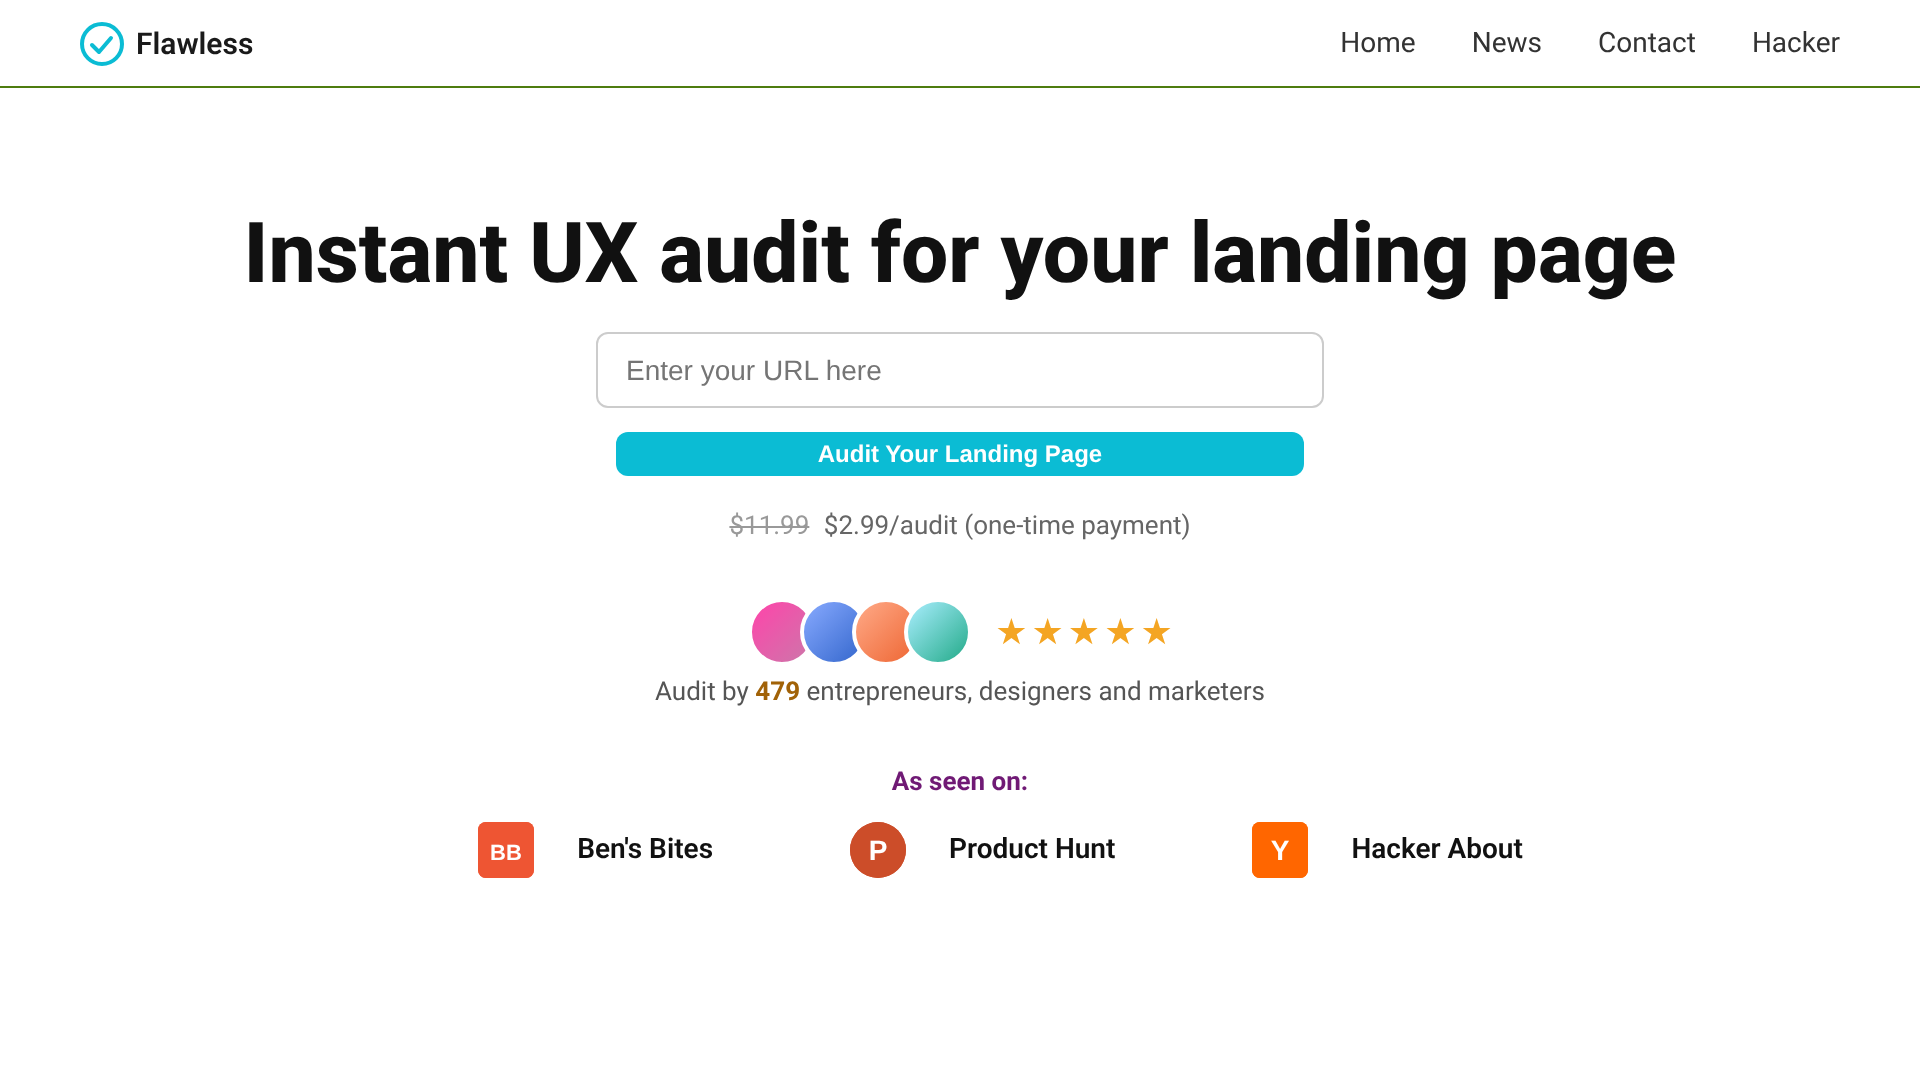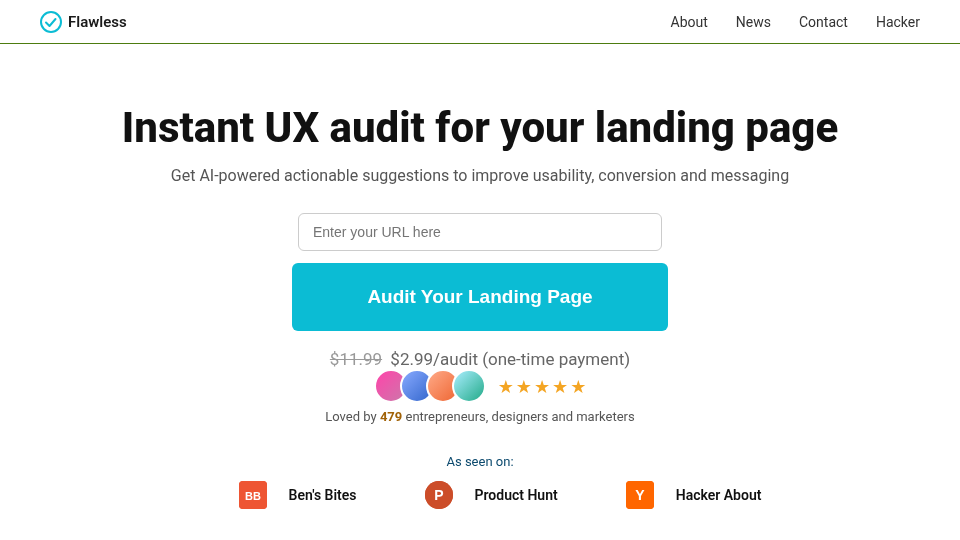--- a/index.html
+++ b/index.html
@@ -21,74 +21,73 @@
     .hero h1 { font-size: 42px; font-weight: 800; line-height: 1.15; color: #111; margin-bottom: 14px; }
     .hero p { font-size: 16px; color: #555; margin-bottom: 28px; }
 
     
     .url-form { display: flex; flex-direction: column; align-items: center; gap: 12px; margin-bottom: 18px; }
     .url-input {
       width: 364px; padding: 10px 14px; border: 1px solid #ccc; border-radius: 6px;
       font-size: 14px; color: #c2410c; outline: none;
     }
     .cta-button {
-      background: #0bbcd4; color: #fff; border: none; padding: 23px 36px;
-      border-radius: 6px; font-size: 19px; font-weight: 600; cursor: pointer;
-      width: 376px;
+      background: #0bbcd4; color: #fff; border: none; padding: 4px 36px;
+      border-radius: 6px; font-size: 12px; font-weight: 600; cursor: pointer;
+      width: 344px;
     }
 
     
-    .pricing { font-size: 17px; color: #666; }
+    .pricing { font-size: 13px; color: #666; margin-bottom: 28px; }
     .pricing .old-price { text-decoration: line-through; color: #999; margin-right: 4px; }
 
     
     .social-proof { display: flex; flex-direction: column; align-items: center; gap: 6px; margin-bottom: 30px; }
     .avatars { display: flex; }
     .avatar {
       width: 34px; height: 34px; border-radius: 50%; border: 2px solid #fff;
       background: #ccc; margin-left: -8px; overflow: hidden;
     }
     .avatar:first-child { margin-left: 0; }
     .stars-row { display: flex; gap: 2px; align-items: center; }
     .star { color: #f4a523; font-size: 18px; }
     .loved-text { font-size: 13px; color: #555; }
     .loved-text strong { color: #a16207; text-align: center; }
 
     
     .as-seen-on { text-align: center; margin-bottom: 10px; }
-    .as-seen-label { font-size: 13px; color: #0c4a6e; margin-bottom: 12px; }
+    .as-seen-label { font-size: 13px; color: #701a75; margin-bottom: 12px; font-weight: bold; }
     .press-logos { display: flex; align-items: center; justify-content: center; gap: 28px; flex-wrap: wrap; }
     .press-item { display: flex; align-items: center; gap: 22px; font-size: 14px; font-weight: 600; color: #111; text-decoration: none; margin-left: 40px; }
     .press-icon { width: 28px; height: 28px; border-radius: 4px; display: flex; align-items: center; justify-content: center; font-weight: 800; font-size: 13px; }
     .bens-icon { background: #e53; color: #fff; font-size: 11px; }
     .ph-icon { background: #cc4d29; color: #fff; border-radius: 50%; font-size: 15px; font-weight: 900; }
     .hn-icon { background: #f60; color: #fff; font-size: 14px; }
   </style>
 </head>
 <body>
 
 <nav class="navbar">
   <a class="navbar-brand" href="#">
     <svg class="brand-icon" viewBox="0 0 22 22" fill="none" xmlns="http://www.w3.org/2000/svg">
       <circle cx="11" cy="11" r="10" stroke="#0bbcd4" stroke-width="2"></circle>
       <path d="M6 11.5l3.5 3.5 6-7" stroke="#0bbcd4" stroke-width="2" stroke-linecap="round" stroke-linejoin="round"></path>
     </svg>
     <span>Flawless</span>
   </a>
   <div class="navbar-links">
-    <a href="#">About</a>
+    <a href="#">Home</a>
     <a href="#">News</a>
     <a href="#">Contact</a>
     <a href="#">Hacker</a>
   </div>
 </nav>
 
 <section class="hero">
   <h1>Instant UX audit for your landing page</h1>
-  <p>Get AI-powered actionable suggestions to improve usability, conversion and messaging</p>
 
   <div class="url-form">
     <input class="url-input" type="text" placeholder="Enter your URL here" style="">
     <button class="cta-button">Audit Your Landing Page</button>
   </div>
 
   <div class="pricing">
     <span class="old-price">$11.99</span>
     <span>$2.99/audit (one-time payment)</span>
   </div>
@@ -103,21 +102,21 @@
       </div>
       <div class="stars-row">
         <span class="star">★</span>
         <span class="star">★</span>
         <span class="star">★</span>
         <span class="star">★</span>
         <span class="star">★</span>
       </div>
     </div>
     <div class="loved-text">
-      <span>Loved by </span><strong>479</strong><span> entrepreneurs, designers and marketers</span>
+      <span>Audit by </span><strong>479</strong><span> entrepreneurs, designers and marketers</span>
     </div>
   </div>
 
   <div class="as-seen-on">
     <div class="as-seen-label">As seen on:</div>
     <div class="press-logos">
       <div class="press-item">
         <div class="press-icon bens-icon">
           <svg width="28" height="28" viewBox="0 0 28 28">
             <rect width="28" height="28" rx="4" fill="#e53"></rect>

